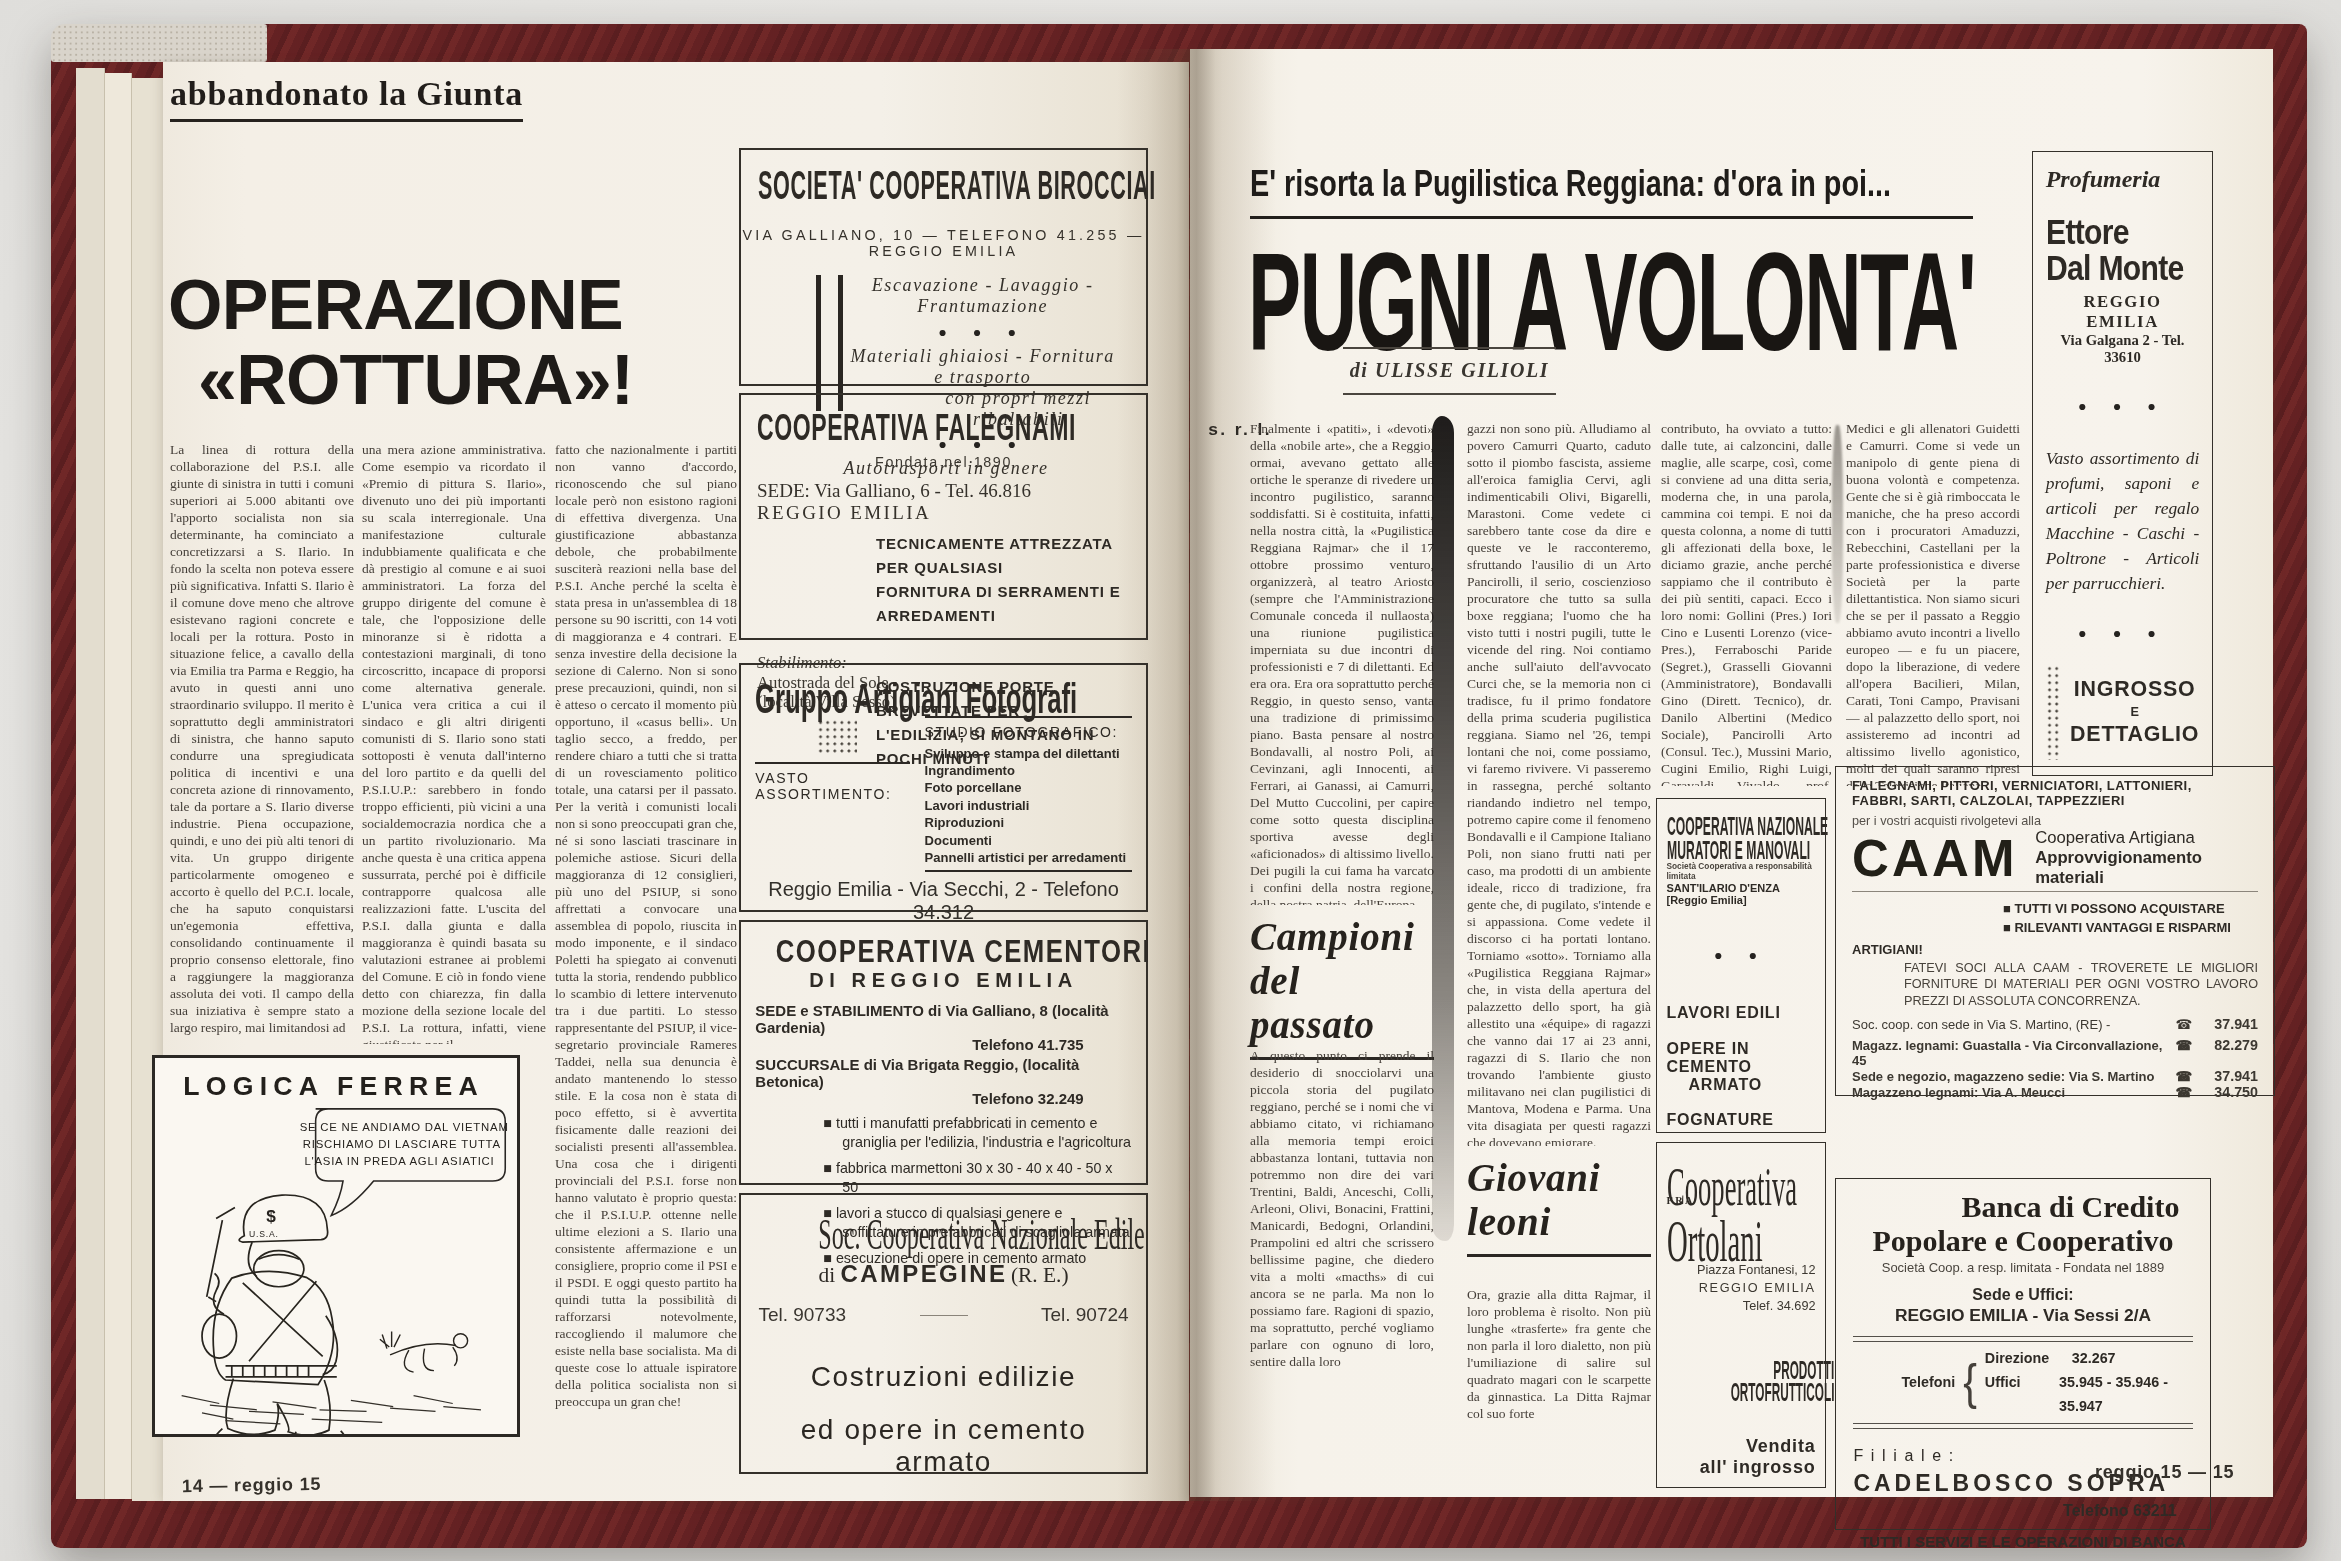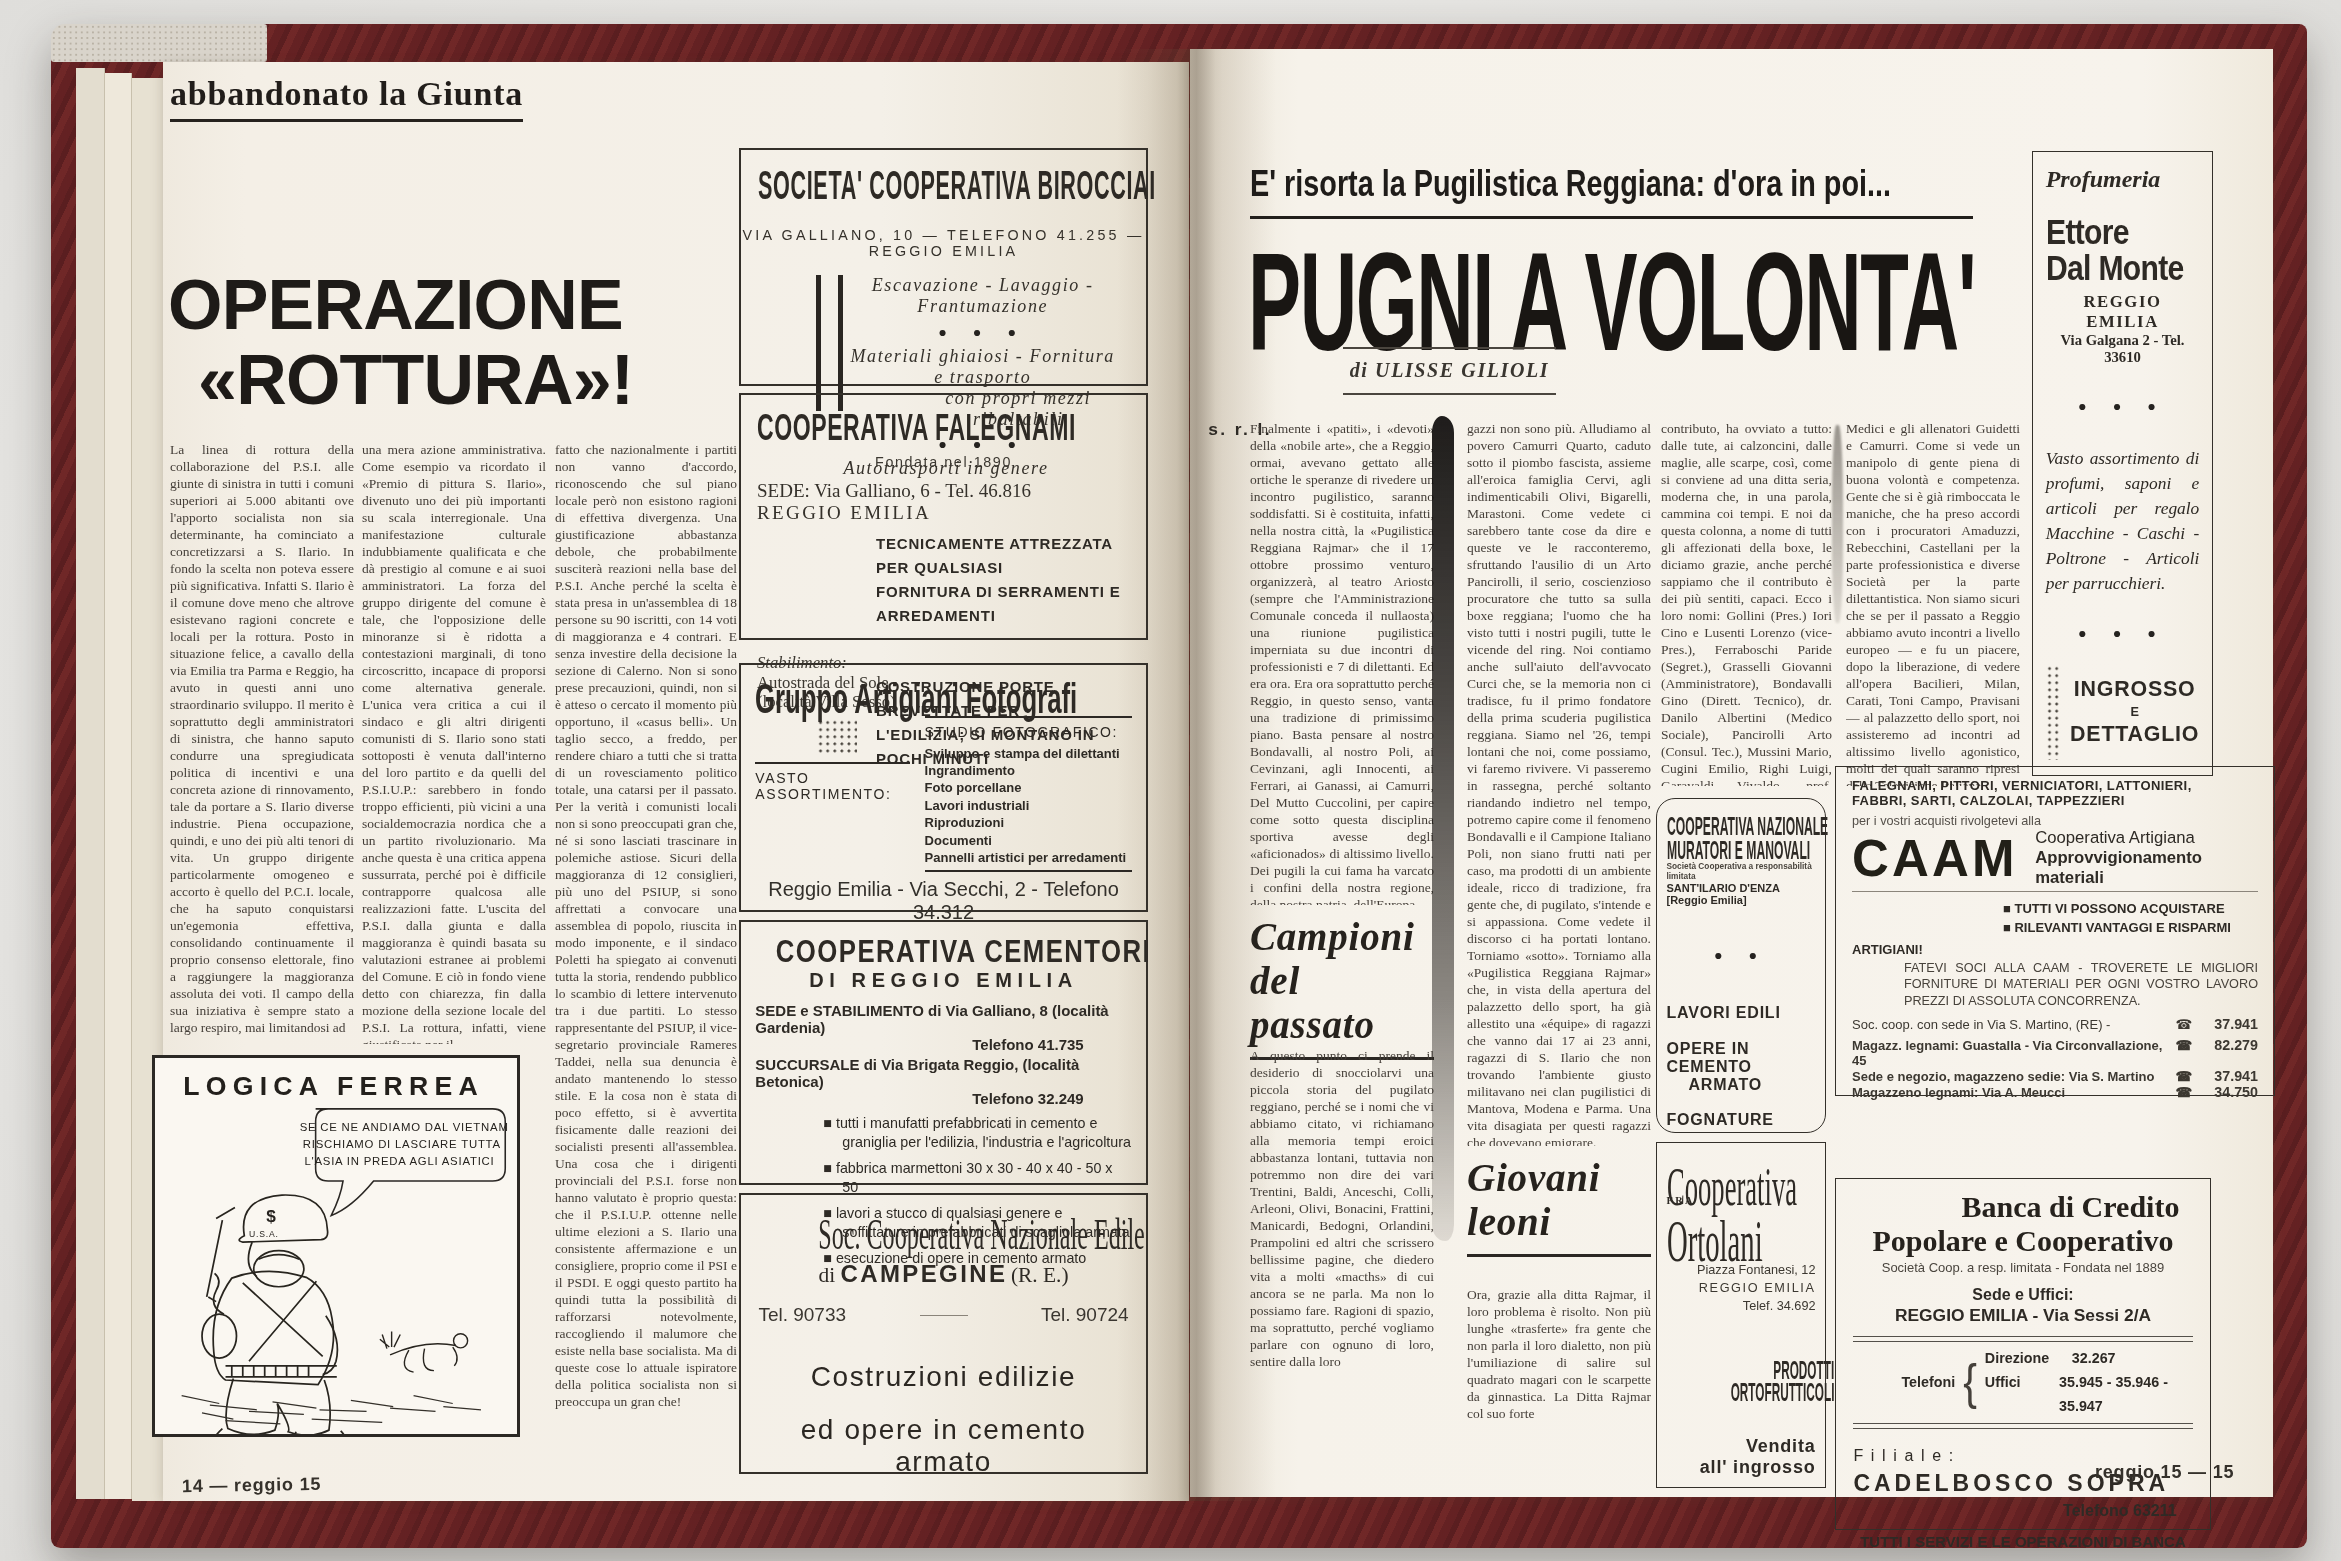--- a/index.html
+++ b/index.html
@@ -287,21 +287,21 @@
     <div style="display:flex;gap:11px;align-items:center;">
       <div class="dots-icon" style="width:30px;height:95px;"></div>
       <div style="flex:1;text-align:center;">
         <div style="font-weight:bold;font-size:21.4px;letter-spacing:0.8px;">INGROSSO</div>
         <div style="font-weight:bold;font-size:12.7px;margin:3.2px 0;">E</div>
         <div style="font-weight:bold;font-size:21.4px;letter-spacing:0.8px;">DETTAGLIO</div>
       </div>
     </div>
   </div>
 
-  <div class="abs adbox" style="left:1656px;top:798px;width:170px;height:335px;border-width:1.6px;padding:12.7px 9.5px;border-radius:19px;">
+  <div class="abs adbox" style="left:1656px;top:798px;width:170px;height:335px;border-width:1.6px;padding:12.7px 9.5px;">
     <div style="height:24px;"><span class="cond t-mur">COOPERATIVA NAZIONALE</span></div>
     <div style="height:25px;"><span class="cond t-mur">MURATORI E MANOVALI</span></div>
     <div style="font-weight:bold;font-size:8.3px;color:#4a453e;">Società Cooperativa a responsabilità limitata</div>
     <div style="font-weight:bold;font-size:11px;margin-top:1.6px;">SANT'ILARIO D'ENZA [Reggio Emilia]</div>
     <div class="dots" style="margin:41px 0;">● ●</div>
     <div class="mur-li">LAVORI EDILI</div>
     <div class="mur-li" style="margin-top:17.4px;">OPERE IN CEMENTO</div>
     <div class="mur-li" style="padding-left:22px;">ARMATO</div>
     <div class="mur-li" style="margin-top:17.4px;">FOGNATURE</div>
   </div>

